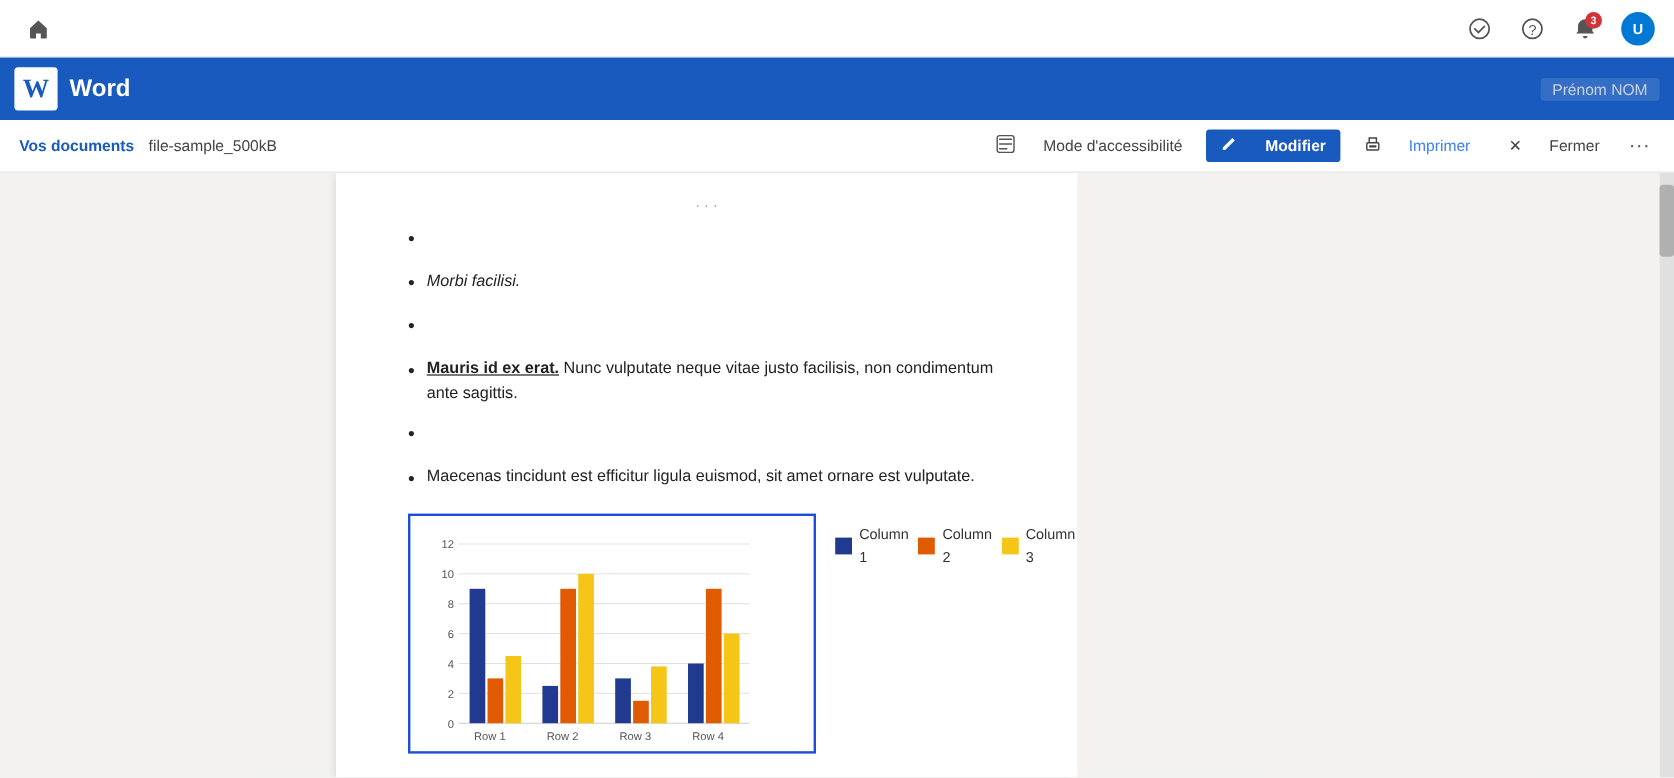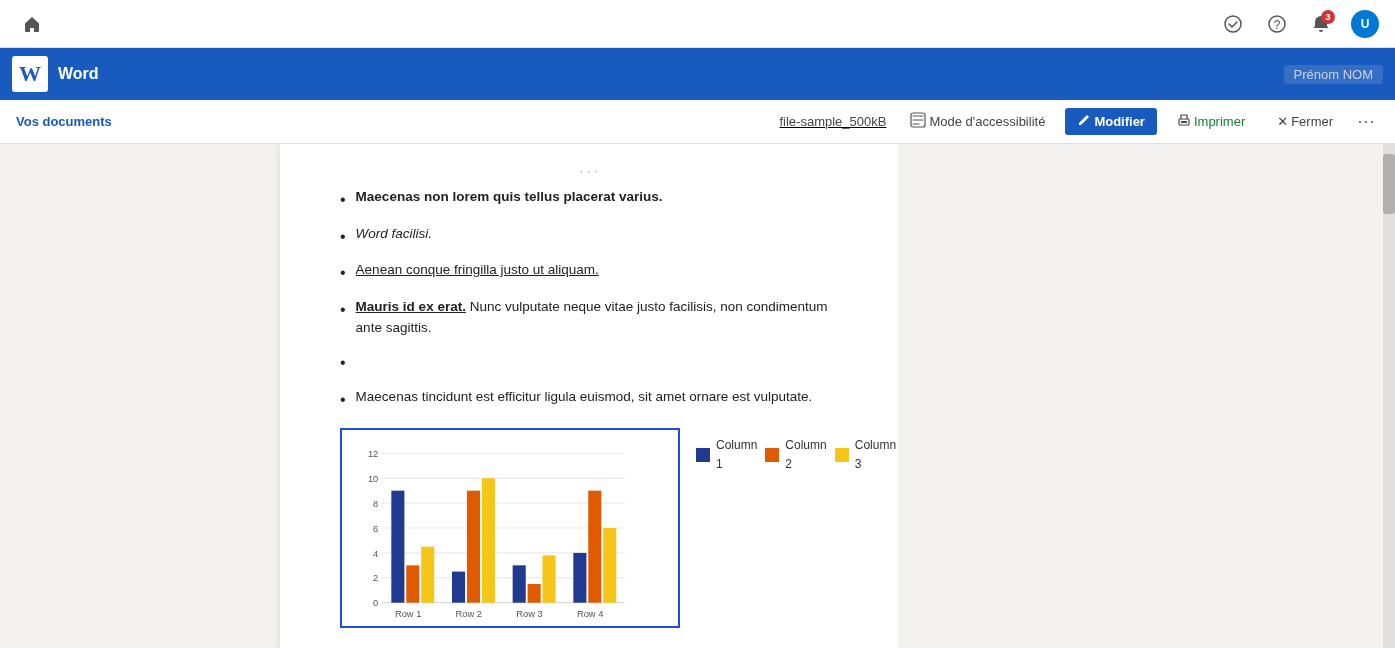--- a/index.html
+++ b/index.html
@@ -53,57 +53,57 @@
     }
     .app-header-left { display: flex; align-items: center; gap: 10px; }
     .word-icon {
       width: 36px; height: 36px;
       background: #fff;
       border-radius: 3px;
       display: flex; align-items: center; justify-content: center;
       font-size: 22px; font-weight: bold; color: #185abd;
     }
     .app-title {
-      color: #fff; font-size: 16px; font-weight: 600;
+      color: #fff; font-size: 20px; font-weight: 600;
     }
     .app-header-right {
       display: flex; align-items: center; gap: 8px;
     }
     .user-name-badge {
       color: #e5e5e5; font-size: 13px; opacity: 0.85;
       background: rgba(255,255,255,0.15); padding: 2px 10px; border-radius: 3px;
     }
 
     
     .toolbar {
       height: 44px;
       background: #fff;
       display: flex;
       align-items: center;
       padding: 0 16px;
       border-bottom: 1px solid #e0e0e0;
       gap: 12px;
     }
     .toolbar-left { display: flex; align-items: center; }
-    .toolbar-center { flex: 1; display: flex; justify-content: flex-end; align-items: center; text-decoration: underline; }
+    .toolbar-center { flex: 1; display: flex; justify-content: flex-start; align-items: center; }
     .toolbar-right { display: flex; align-items: center; gap: 8px; }
     .doc-title { font-size: 13px; color: #444; }
 
     .toolbar-btn {
-      display: flex; align-items: center; gap: 3px;
+      display: flex; align-items: center; gap: 23px;
       padding: 5px 12px; border-radius: 3px; cursor: pointer;
       font-size: 13px; border: none; background: none;
     }
     .toolbar-btn.accessibility {
       color: #444; background: none;
     }
     .toolbar-btn.modifier {
       background: #185abd; color: #fff; font-weight: 600; justify-content: space-between;
     }
-    .toolbar-btn.print { color: #15803d; }
+    .toolbar-btn.print { color: #3b82f6; }
     .toolbar-btn.close { color: #444; }
     .toolbar-more { color: #666; font-size: 18px; cursor: pointer; padding: 0 4px; }
     .vos-docs { font-size: 13px; color: #185abd; cursor: pointer; font-weight: bold; }
 
     
     .doc-area {
       display: flex;
       background: #f3f2f1;
       height: calc(648px - 48px - 52px - 44px);
       overflow: hidden;
@@ -265,29 +265,27 @@
 <div class="doc-area">
   <div class="doc-left-margin"></div>
   <div class="doc-page">
 
     <div style="color:#999; font-size:12px; margin-bottom:8px; text-align:center;">· · ·</div>
 
     <div class="doc-content">
       <ul class="bullet-list">
         <li>
           <span class="bullet-dot">•</span>
-          <span class="bold-item">Maecenas non lorem quis tellus placerat varius.</span>
-        </li>
-        <li>
-          <span class="bullet-dot">•</span>
-          <span class="italic-item">Word facilisi.</span>
-        </li>
-        <li>
-          <span class="bullet-dot">•</span>
-          <span class="underline-item">Aenean conque fringilla justo ut aliquam.</span>
+        </li>
+        <li>
+          <span class="bullet-dot">•</span>
+          <span class="italic-item">Morbi facilisi.</span>
+        </li>
+        <li>
+          <span class="bullet-dot">•</span>
         </li>
         <li>
           <span class="bullet-dot">•</span>
           <span>
             <span class="partial-underline">Mauris id ex erat.</span><span> Nunc vulputate neque vitae justo facilisis, non condimentum ante sagittis.</span>
           </span>
         </li>
         <li>
           <span class="bullet-dot">•</span>
         </li>

